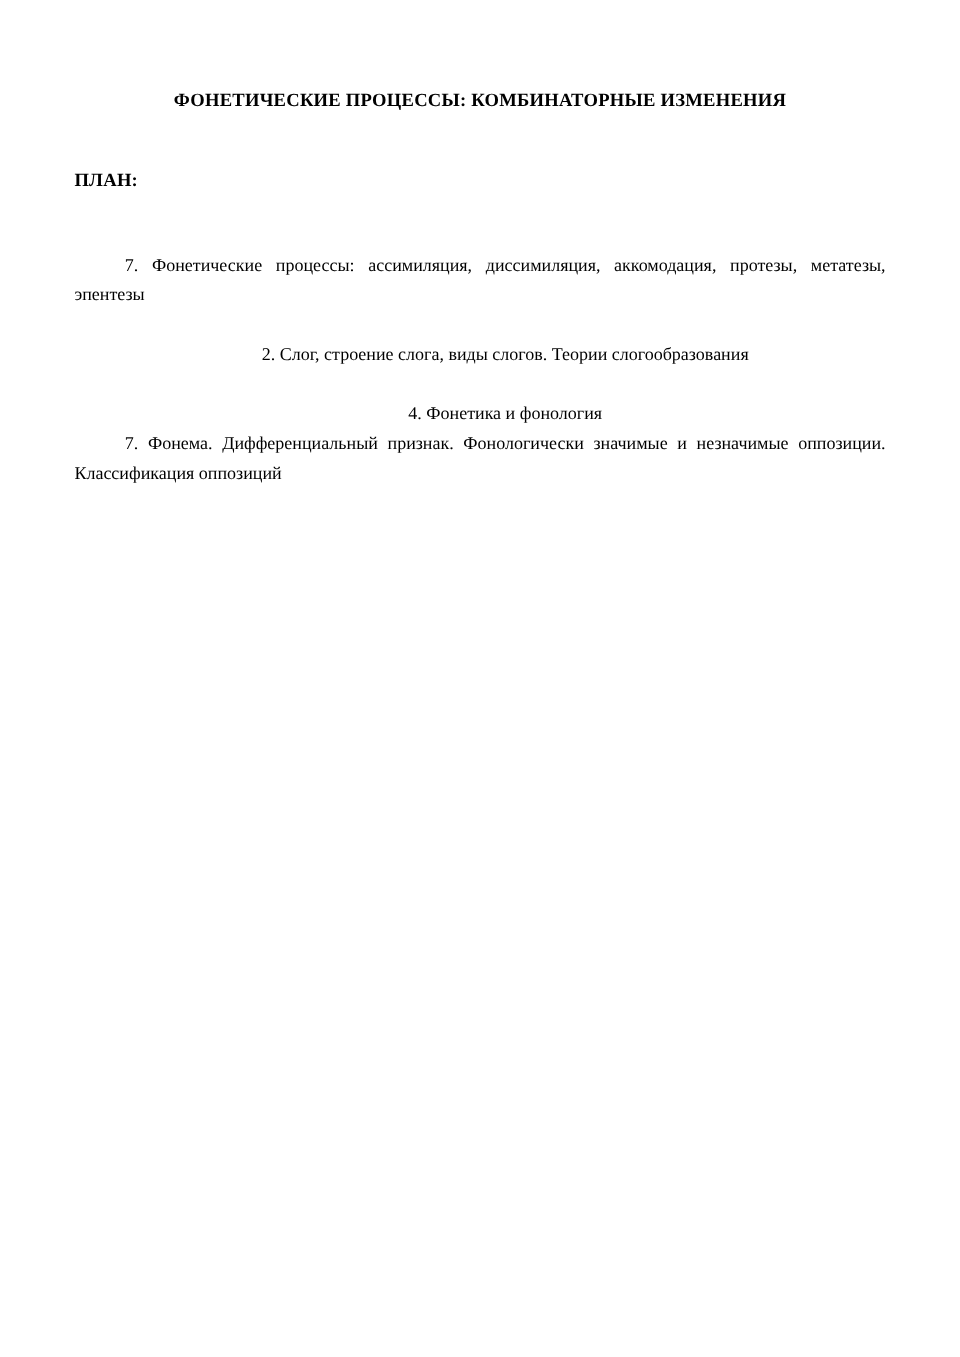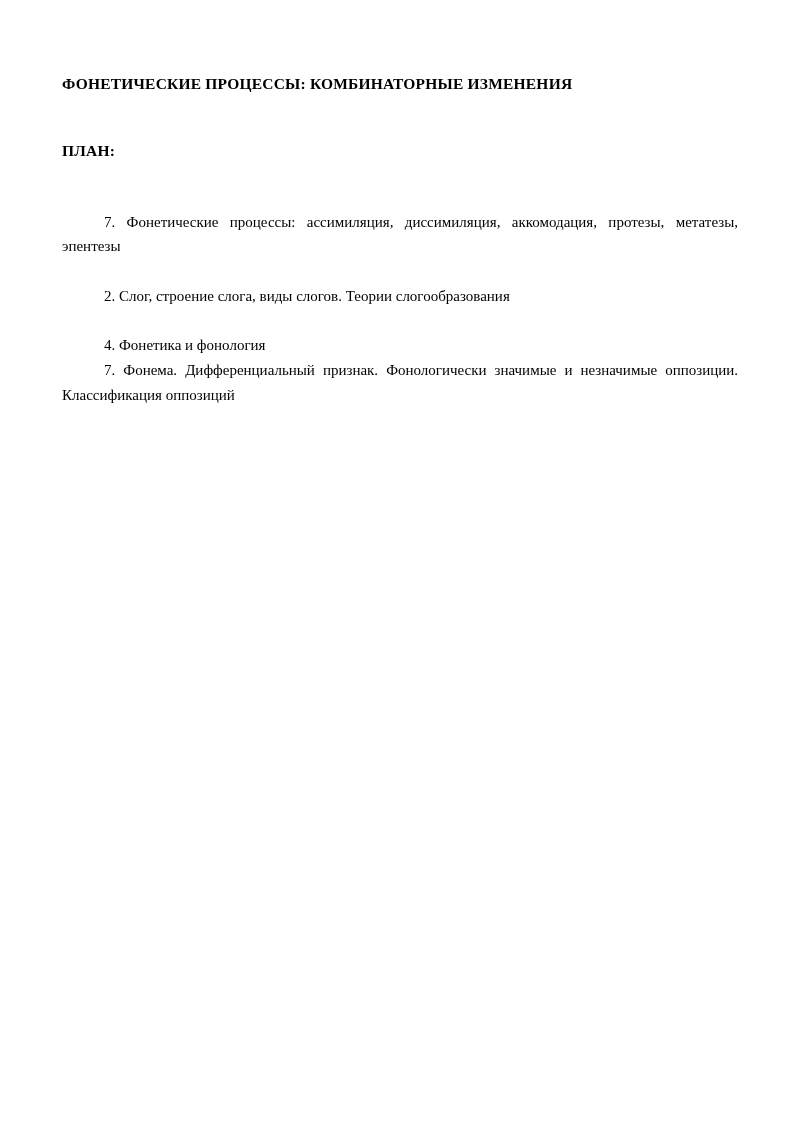--- a/index.html
+++ b/index.html
@@ -20,21 +20,21 @@
     height: 1131px;
     background: #ffffff;
     box-sizing: border-box;
     padding: 0 62px;
   }
   .doc-title {
     margin: 0;
     padding-top: 74px;
     font-size: 15.5px;
     font-weight: bold;
-    text-align: left;
+    text-align: center;
     letter-spacing: 0.2px;
     line-height: 1.3;
   }
   .plan-heading {
     margin: 0;
     padding-top: 48px;
     font-size: 15.5px;
     font-weight: bold;
     text-align: left;
     letter-spacing: 0.2px;
@@ -45,21 +45,21 @@
   }
   .plan-item {
     font-size: 15px;
     line-height: 1.62;
     text-align: justify;
     text-indent: 42px;
     margin: 0 0 1px 0;
     hyphens: none;
   }
   .plan-item.no-justify {
-    text-align: left;
+    text-align: center;
     margin-top: 25px;
   }
 </style>
 </head>
 <body>
 
 <div class="page">
 
   <h1 class="doc-title">ФОНЕТИЧЕСКИЕ ПРОЦЕССЫ: КОМБИНАТОРНЫЕ ИЗМЕНЕНИЯ</h1>
 

